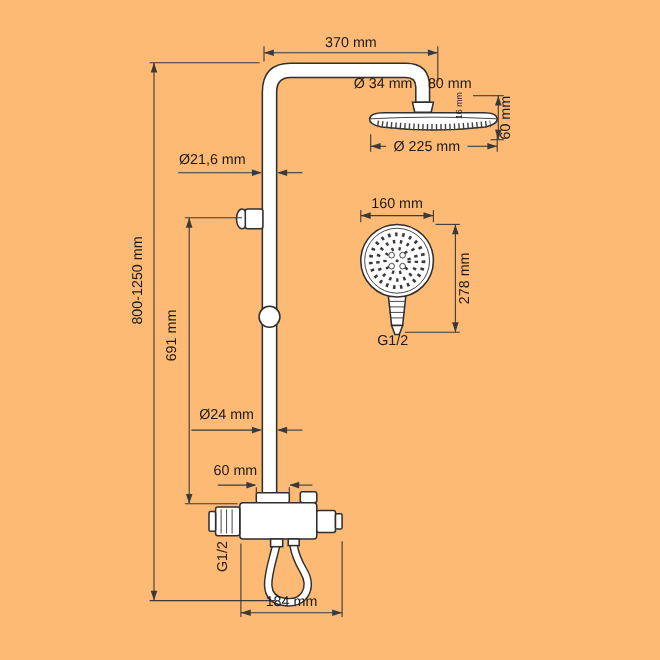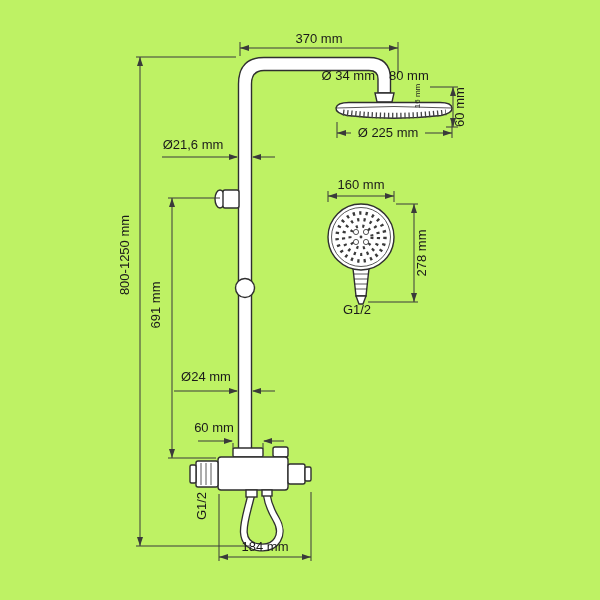--- a/index.html
+++ b/index.html
@@ -1,16 +1,16 @@
 <!DOCTYPE html>
 <html><head>
 <meta charset="utf-8">
 <style>
   html,body{margin:0;padding:0;background:#ffffff;}
-  .stage{width:600px;height:600px;position:relative;background:#bef264;overflow:hidden;}
+  .stage{width:600px;height:600px;position:relative;background:#fdba74;overflow:hidden;}
   svg{display:block}
   .lbl{font-family:"Liberation Sans",sans-serif;font-size:13px;fill:#1a1a1a}
   .lbl-sm{font-family:"Liberation Sans",sans-serif;font-size:8px;fill:#1a1a1a}
   .ln{stroke:#3a3a3a;stroke-width:1;fill:none}
   .obj{stroke:#2f2f2f;stroke-width:1.4;fill:#ffffff}
   .thin{stroke:#2f2f2f;stroke-width:0.8;fill:none}
   .arr{fill:#3a3a3a;stroke:none}
   .hatch{stroke:#444;fill:none}
   .nozzle{stroke:#3a3a3a;fill:none}
 </style>

